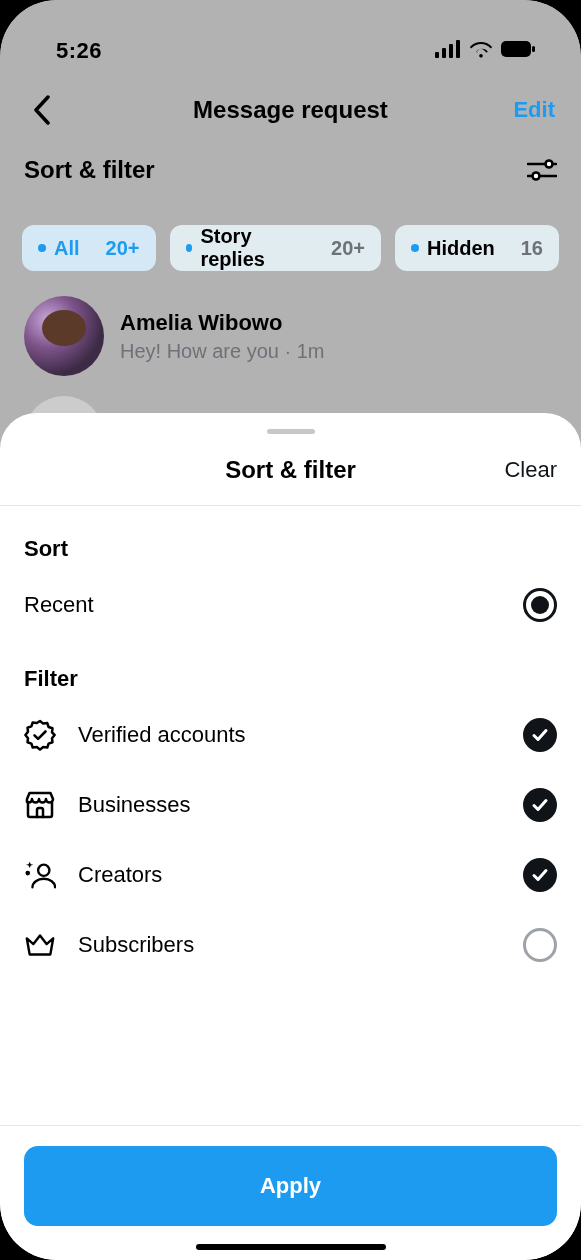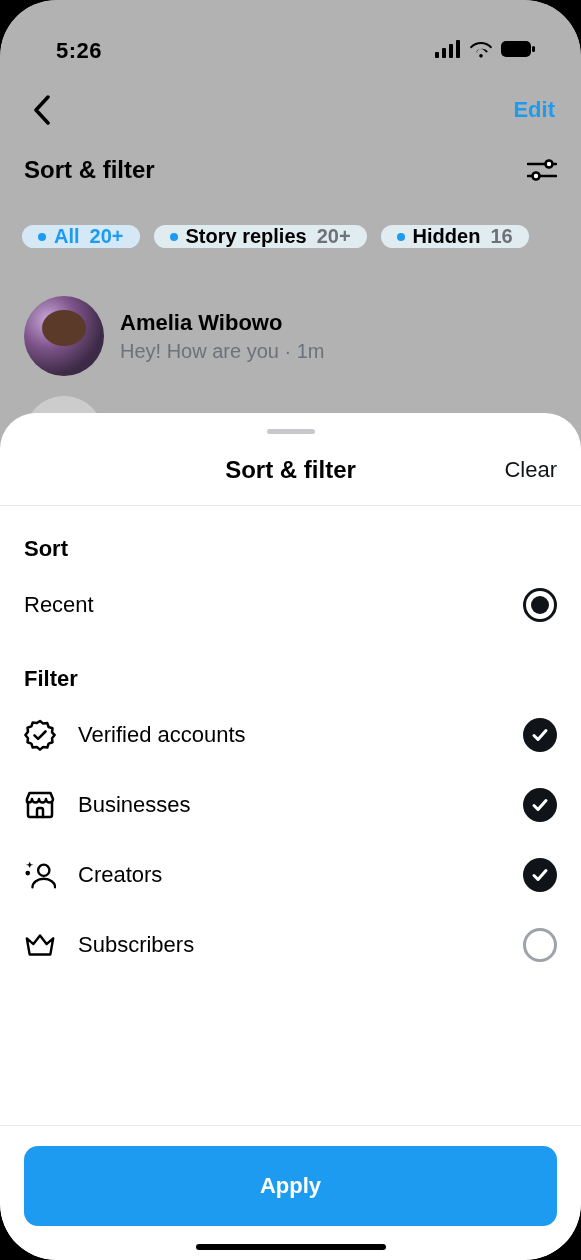--- a/index.html
+++ b/index.html
@@ -106,21 +106,21 @@
     border-radius: 12px;
     padding: 0 16px;
     font-size: 20px;
     font-weight: 600;
   }
   .chip.active { background: #d5e8f5; color: #1d9bf0; }
   .chip .dot {
     width: 8px; height: 8px; border-radius: 50%;
     background: #1d9bf0; display: inline-block;
   }
-  .chip .count { color: #6d7278; font-weight: 700; margin-left: 2px; }
+  .chip .count { color: #6d7278; font-weight: 700; margin-left: 18px; }
   .chip.active .count { color: #1d9bf0; }
 
   
   .conv {
     position: absolute;
     top: 296px;
     left: 0; right: 0;
     padding: 0 24px;
     display: flex;
     align-items: center;
@@ -286,20 +286,21 @@
         </span>
       </div>
     </div>
 
     <div class="nav-bar">
       <div class="back-btn">
         <svg width="18" height="30" viewBox="0 0 18 30">
             <path d="M15 2 L3 15 L15 28" stroke="#000" stroke-width="3.5" fill="none" stroke-linecap="round" stroke-linejoin="round"></path>
           </svg>
       </div>
+      <div class="nav-title">Message request</div>
       <div class="edit-btn">Edit</div>
     </div>
 
     <div class="section-row">
       <div class="section-title">Sort &amp; filter</div>
       <div class="filter-btn">
         <svg width="30" height="22" viewBox="0 0 30 22">
           <g stroke="#000" stroke-width="2.6" fill="none" stroke-linecap="round">
             <line x1="1" y1="5" x2="29" y2="5"></line>
             <circle cx="22" cy="5" r="3.5" fill="#fff"></circle>

